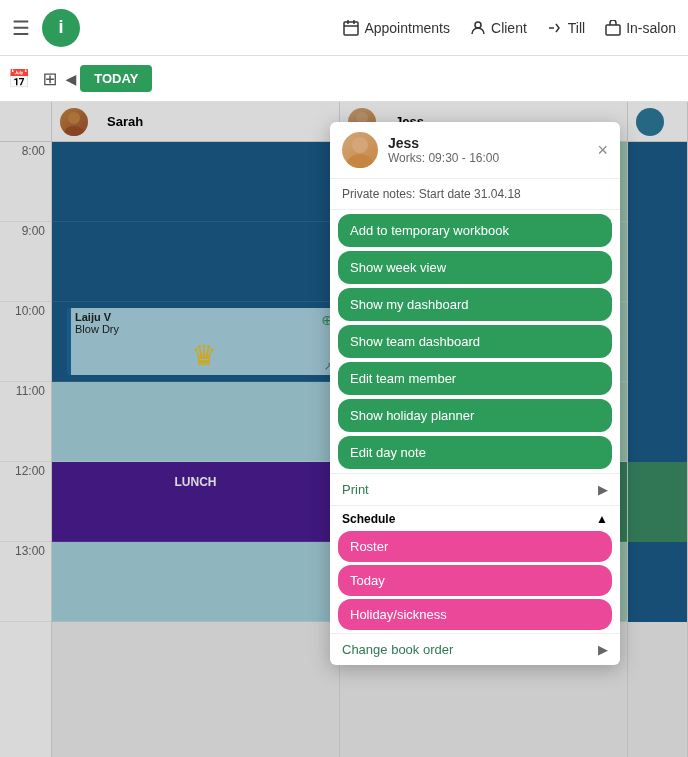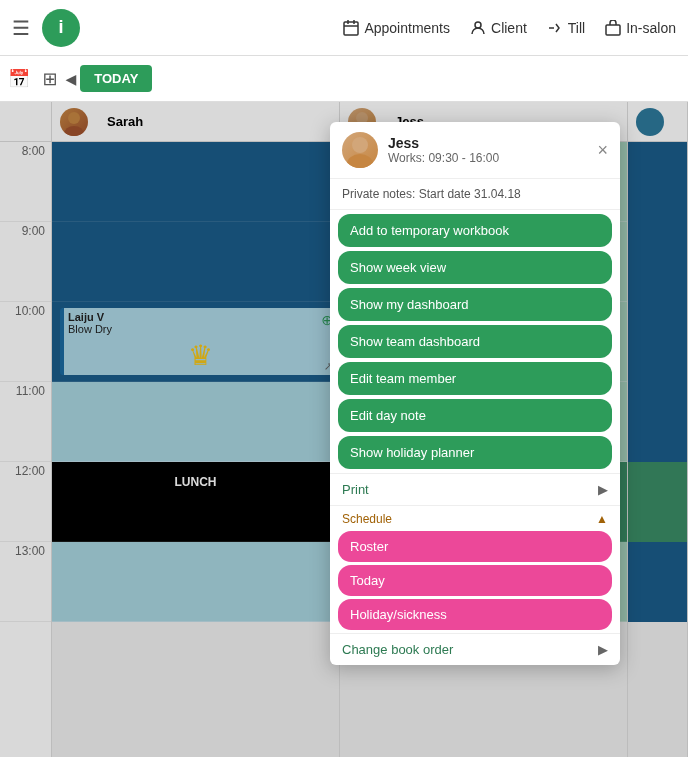--- a/index.html
+++ b/index.html
@@ -62,21 +62,21 @@
     .staff-avatar {
       width: 28px; height: 28px; border-radius: 50%; background: #ccc;
       overflow: hidden; display: flex; align-items: center; justify-content: center;
       font-size: 11px; color: #fff;
     }
 
     .staff-body { position: relative; }
 
     
     .appt-block {
-      position: absolute; left: 8px; right: 2px;
+      position: absolute; left: 15px; right: 2px;
       background: #add8e6; border-left: 4px solid #1a6aa0;
       border-radius: 3px; padding: 3px 4px; font-size: 11px; color: #222;
       overflow: hidden;
     }
     .appt-block .appt-name { font-weight: bold; font-size: 11px; }
     .appt-block .appt-service { font-size: 11px; }
     .appt-block .crown {
       font-size: 28px; color: #f5c518; text-align: center; margin-top: 4px;
     }
     .appt-block .appt-corner {
@@ -127,21 +127,21 @@
       padding: 9px 12px; text-align: left; font-size: 13px; cursor: pointer;
     }
 
     .popup-row {
       display: flex; align-items: center; padding: 8px 12px;
       border-top: 1px solid #eee; cursor: pointer; color: #2d7a52; font-size: 13px;
     }
     .popup-row-arrow { margin-left: auto; color: #666; }
 
     .popup-section-label {
-      padding: 6px 12px 2px; font-size: 12px; color: #a16207; font-weight: normal;
+      padding: 6px 12px 2px; font-size: 12px; color: #000000; font-weight: bold;
       border-top: 1px solid #eee; display: flex; align-items: center;
       cursor: pointer;
     }
     .popup-section-label .arrow { margin-left: auto; }
 
     .popup-sub-btn {
       display: block; width: calc(100% - 16px); margin: 3px 8px;
       background: #ec4899; color: #fff; border: none; border-radius: 13px;
       padding: 8px 12px; text-align: left; font-size: 13px; cursor: pointer;
     }
@@ -231,21 +231,21 @@
             <div class="appt-name">Laiju V</div>
             <div class="appt-service">Blow Dry</div>
             <div class="crown">♛</div>
             <div class="appt-corner">⊕</div>
             <div class="appt-arrow">↗</div>
           </div>
         </div>
 
         <div style="height:80px; background:#a8d5e0; border-bottom:1px solid #c0dde8;"></div>
 
-        <div style="height:80px; background:#000000; border-bottom:1px solid rgba(255,255,255,0.1); position:relative;">
+        <div style="height:80px; background:#4c1d95; border-bottom:1px solid rgba(255,255,255,0.1); position:relative;">
           <div class="lunch-label">LUNCH</div>
         </div>
 
         <div style="height:80px; background:#a8d5e0; border-bottom:1px solid #c0dde8;"></div>
       </div>
     </div>
 
     <div class="staff-col">
       <div class="staff-header">
         <div class="staff-avatar" style="background: linear-gradient(135deg,#d2a679,#c68642);">
@@ -302,22 +302,22 @@
       </div>
       <div class="popup-close">×</div>
     </div>
     <div class="popup-note">Private notes: Start date 31.04.18</div>
 
     <button class="popup-btn">Add to temporary workbook</button>
     <button class="popup-btn">Show week view</button>
     <button class="popup-btn">Show my dashboard</button>
     <button class="popup-btn">Show team dashboard</button>
     <button class="popup-btn">Edit team member</button>
+    <button class="popup-btn">Show holiday planner</button>
     <button class="popup-btn">Edit day note</button>
-    <button class="popup-btn">Show holiday planner</button>
 
     <div class="popup-row">
       <span>Print</span>
       <span class="popup-row-arrow">▶</span>
     </div>
 
     <div class="popup-section-label">
       <span>Schedule</span>
       <span class="arrow">▲</span>
     </div>

